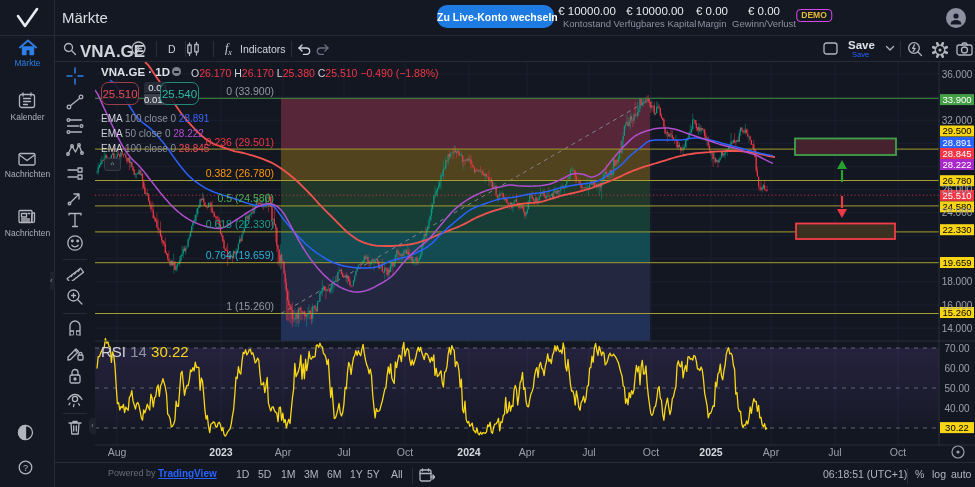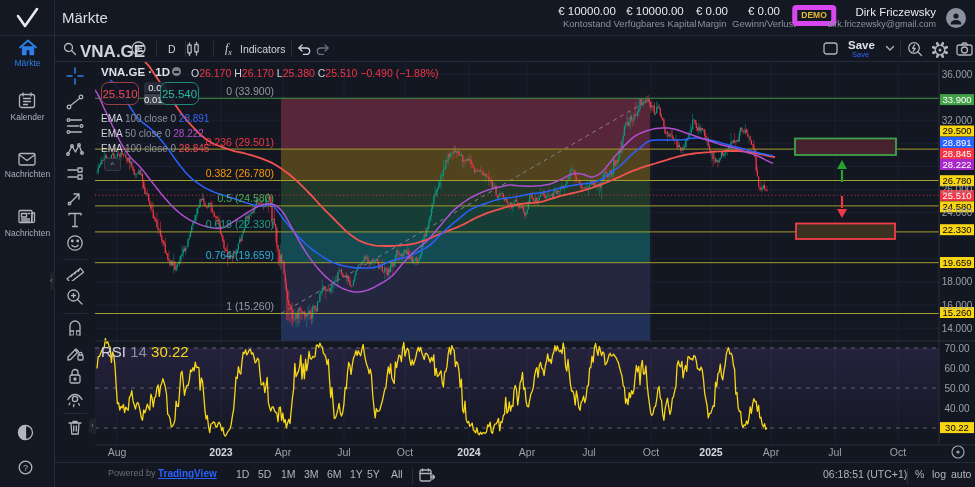--- a/index.html
+++ b/index.html
@@ -3,21 +3,21 @@
 *{margin:0;padding:0;box-sizing:border-box}
 html,body{width:975px;height:487px;overflow:hidden;background:#131722;font-family:"Liberation Sans",sans-serif;-webkit-font-smoothing:antialiased}
 .abs{position:absolute}
 #hdr{position:absolute;left:0;top:0;width:975px;height:36px;background:#141823;border-bottom:1px solid #262b38}
 #logo{position:absolute;left:0;top:0;width:55px;height:36px;border-right:1px solid #262b38}
 #hdr .title{position:absolute;left:62px;top:9px;font-size:15px;color:#dbdee6}
 .livebtn{position:absolute;left:437px;top:5px;width:117px;height:23px;background:#1d7be2;border:none;border-radius:10px;color:#fff;font-size:10.5px;font-weight:bold;font-family:"Liberation Sans",sans-serif;white-space:nowrap;padding:0}
 .acct{position:absolute;top:4px;text-align:center;white-space:nowrap;transform:translateX(-50%)}
 .acct .v{font-size:11.5px;color:#e8eaef;line-height:14px}
 .acct .l{font-size:9.5px;color:#8b91a0;line-height:12px}
-.demo{display:inline-block;border:5px solid #d946ef;border-radius:4px;color:#e3b93c;font-size:8.5px;font-weight:bold;padding:1px 4px;line-height:9px;margin-bottom:15px}
+.demo{display:inline-block;border:1px solid #d946ef;border-radius:4px;color:#e3b93c;font-size:8.5px;font-weight:bold;padding:1px 4px;line-height:9px;margin-bottom:15px}
 .who{position:absolute;top:5px;right:39px;text-align:right}
 .who .n{font-size:11.5px;color:#e8eaef;line-height:14px}
 .who .e{font-size:9px;color:#8b91a0;line-height:11px}
 #nav{position:absolute;left:0;top:36px;width:55px;height:451px;background:#141823;border-right:1px solid #262b38}
 .nitem{position:absolute;width:55px;text-align:center;color:#aab0bc}
 .nitem .t{font-size:8.5px;margin-top:1px}
 .nitem.act{color:#2e7fe8}
 #tbar{position:absolute;left:55px;top:36px;width:920px;height:26px;background:#131722;border-bottom:1px solid #262b38;color:#d1d4dc}
 .tsep{position:absolute;top:5px;width:1px;height:16px;background:#2a2e39}
 #tools{position:absolute;left:55px;top:62px;width:40px;height:400px;background:#131722}
@@ -169,41 +169,38 @@
 <div class="abs" style="left:101px;top:143px;font-size:10px;color:#d1d4dc">EMA <span style="color:#8b91a0">100 close 0 </span><span style="color:#ef4956">28.845</span></div>
 <div class="abs" style="left:104px;top:158px;width:17px;height:13px;border:1px solid #363b47;border-radius:3px;background:#1e222d;color:#9aa0aa;font-size:8px;text-align:center;line-height:12px">^</div>
 <div class="abs" style="left:101px;top:342.5px;font-size:15px;color:#d1d4dc">RSI <span style="color:#8b91a0">14 </span><span style="color:#f8d717">30.22</span></div>
 
 <div id="hdr">
     <svg class="abs" style="left:15px;top:6px" width="26" height="24" viewBox="0 0 26 24" fill="none" stroke="#b2b5be" stroke-width="1.3" stroke-linecap="round" stroke-linejoin="round">
       <path d="M3 10 L10 20 L22 3" stroke="#e8eaef" stroke-width="2.6"></path>
     </svg>
     <div id="logo"></div>
     <div class="title">Märkte</div>
+<button class="livebtn">Zu Live-Konto wechseln</button>
 <div class="acct" style="left:587px">
       <div class="v">€ 10000.00</div>
       <div class="l">Kontostand</div>
     </div>
 <div class="acct" style="left:655px">
       <div class="v">€ 10000.00</div>
       <div class="l">Verfügbares Kapital</div>
     </div>
 <div class="acct" style="left:712px">
       <div class="v">€ 0.00</div>
       <div class="l">Margin</div>
     </div>
 <div class="acct" style="left:764px">
       <div class="v">€ 0.00</div>
       <div class="l">Gewinn/Verlust</div>
     </div>
 <div class="acct" style="left:814px"><div class="demo">DEMO</div><div class="l">Account</div></div>
-<div class="who">
-      <div class="n">Dirk Friczewsky</div>
-      <div class="e">dirk.friczewsky@gmail.com</div>
-    </div>
 <div class="abs" style="left:946px;top:8px;width:20px;height:20px;border-radius:50%;background:#8b91a0"></div>
     <svg class="abs" style="left:949px;top:11px" width="14" height="14" viewBox="0 0 14 14" fill="none" stroke="#b2b5be" stroke-width="1.3" stroke-linecap="round" stroke-linejoin="round">
       <circle cx="7" cy="5" r="2.6" fill="#141823" stroke="none"></circle>
       <path d="M1.5 13.5 a5.5 4.5 0 0 1 11 0" fill="#141823" stroke="none"></path>
     </svg>
   </div>
 <div id="nav">
 <svg class="abs" style="left:18px;top:3px" width="20" height="17" viewBox="0 0 20 17" fill="none" stroke="#b2b5be" stroke-width="1.3" stroke-linecap="round" stroke-linejoin="round">
       <path d="M2 8.5 L10 1.5 L18 8.5" stroke="#2e7fe8" stroke-width="1.8" fill="none"></path>
       <path d="M4.5 8 V15.5 H8 V10.5 H12 V15.5 H15.5 V8 Z" fill="#2e7fe8" stroke="#2e7fe8"></path>

